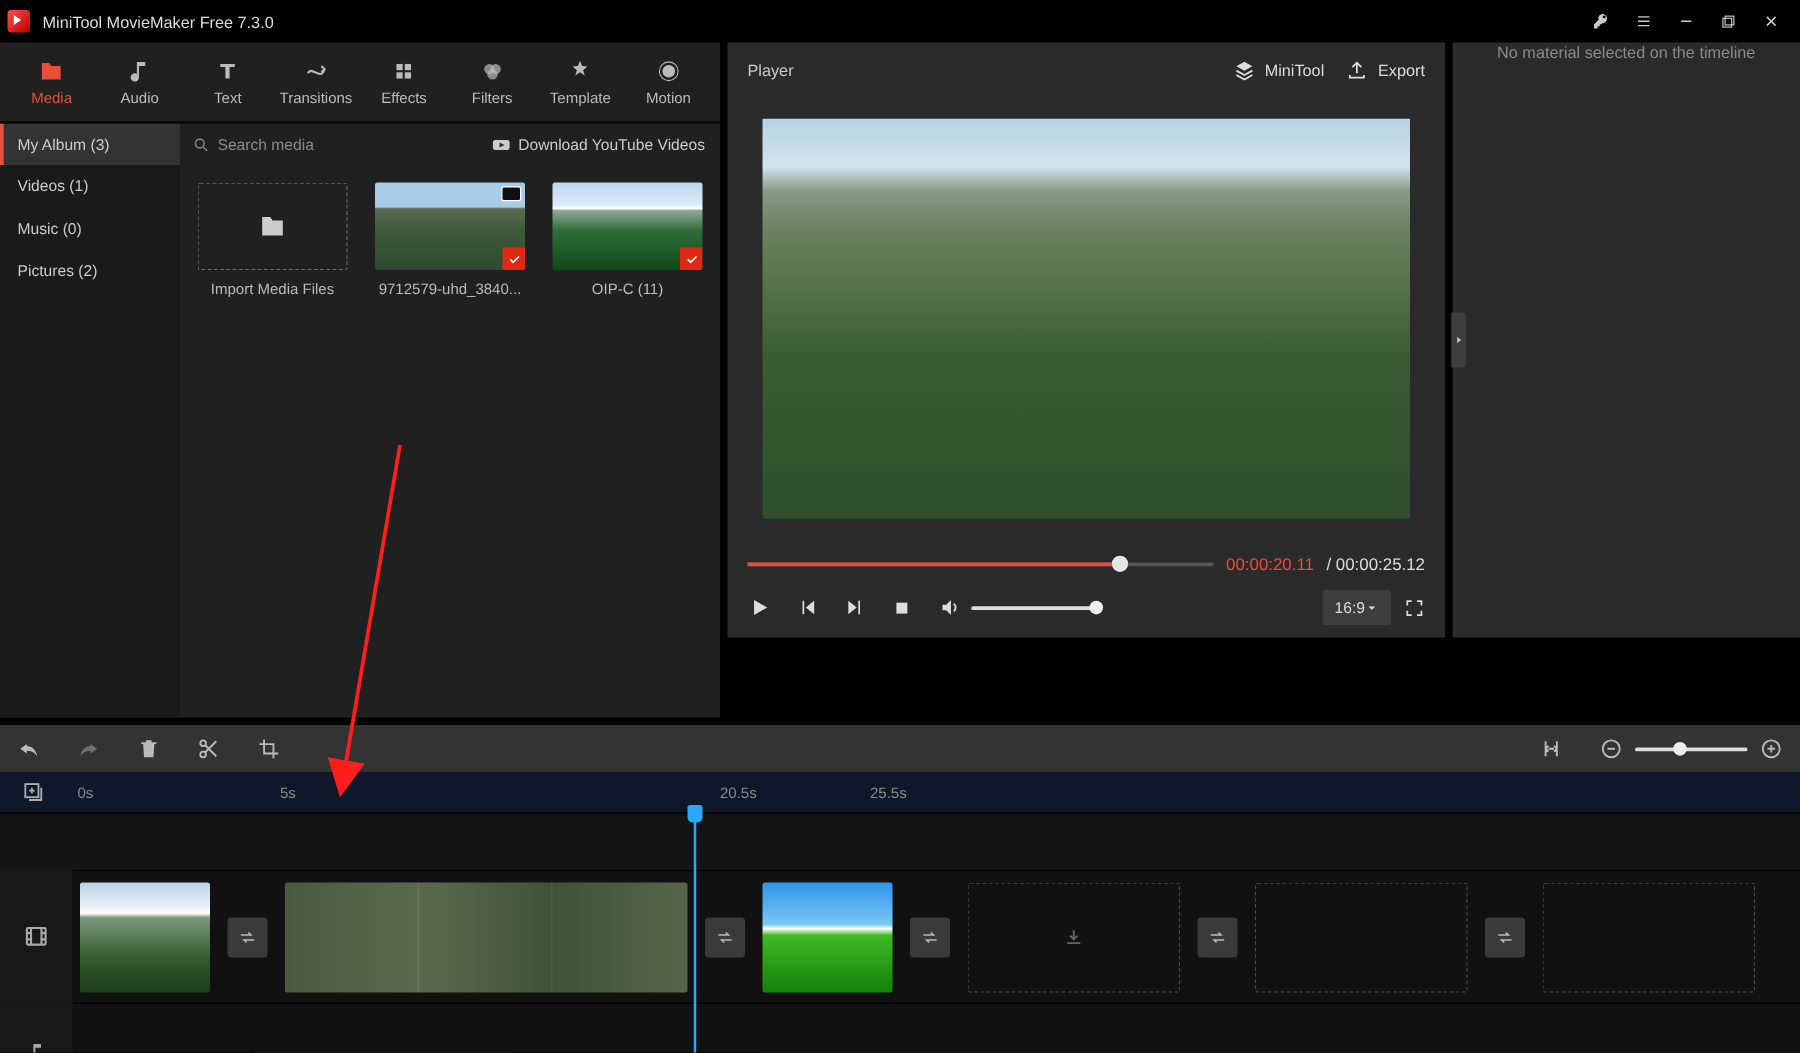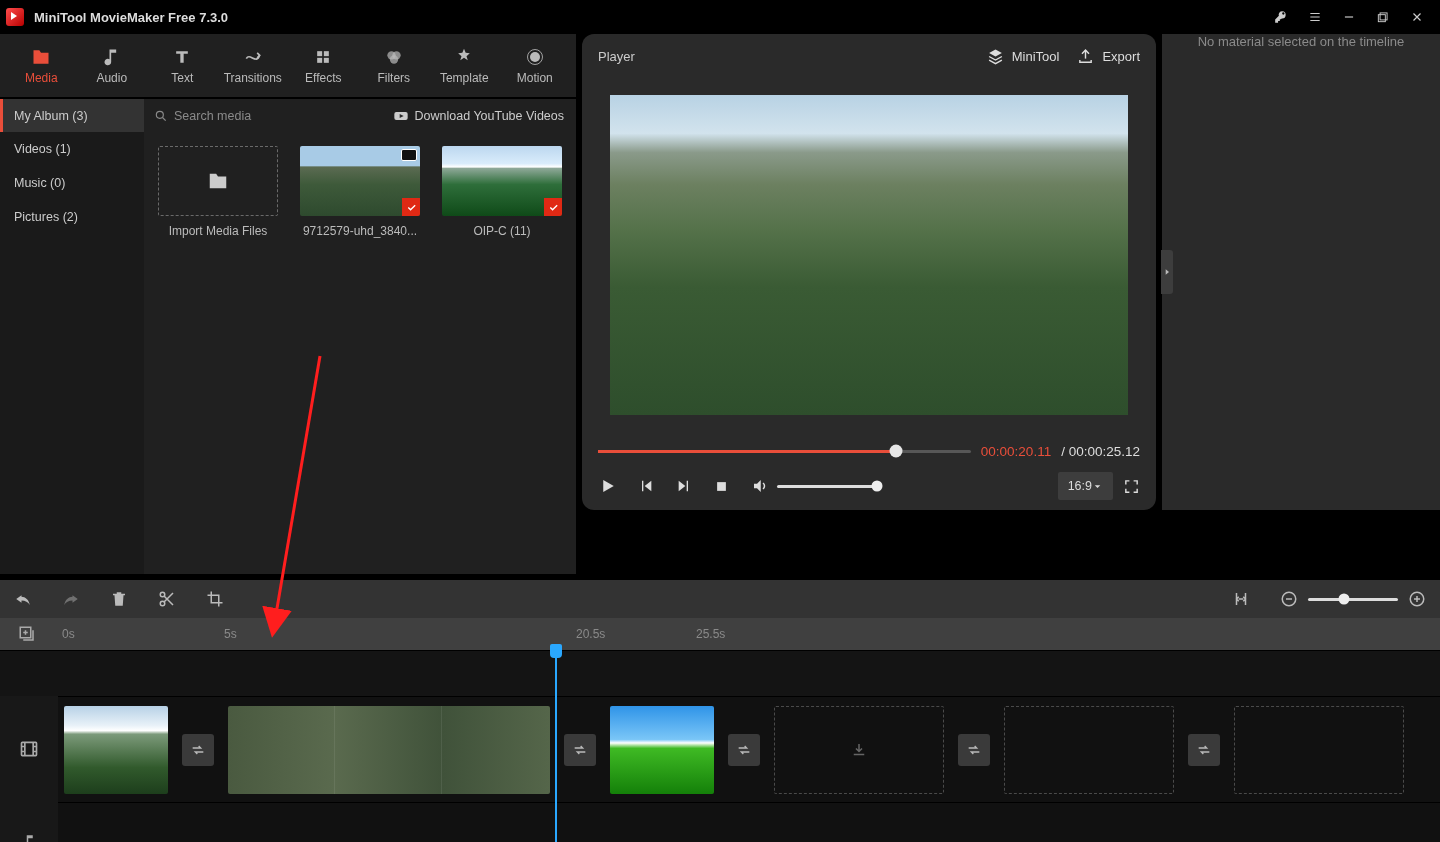--- a/index.html
+++ b/index.html
@@ -12,21 +12,21 @@
     --text-dim:#8a8a8a;
     --accent:#e94e3a;
     --check:#e02914;
   }
   *{box-sizing:border-box}
   html,body{margin:0;padding:0;width:1440px;height:842px;background:#000;font-family:"Segoe UI",Arial,sans-serif;color:var(--text);font-size:13px;overflow:hidden}
   
   .titlebar{height:34px;background:#000;display:flex;align-items:center;padding:0 6px;}
   .titlebar .logo{width:18px;height:18px;background:linear-gradient(135deg,#ff4d4d,#b80000);border-radius:3px;margin-right:10px;position:relative}
   .titlebar .logo::after{content:"";position:absolute;left:5px;top:4px;border-left:6px solid #fff;border-top:4px solid transparent;border-bottom:4px solid transparent}
-  .titlebar .title{font-size:13px;color:#ddd;font-weight:700}
+  .titlebar .title{font-size:13px;color:#ddd;font-weight:400}
   .titlebar .spacer{flex:1}
   .titlebar .win-btn{width:34px;height:34px;display:flex;align-items:center;justify-content:center;color:#ccc}
   .titlebar .win-btn svg{width:14px;height:14px}
   .key-icon{color:#e7b93f}
 
   
   .toptabs{height:64px;background:var(--panel2);display:flex;align-items:stretch;border-bottom:1px solid #000;padding:0 6px;width:576px}
   .row-top{display:flex}
   .toptab{width:74px;display:flex;flex-direction:column;align-items:center;justify-content:center;gap:4px;color:#bbb;font-size:12px}
   .toptab.active{color:var(--accent)}
@@ -52,21 +52,21 @@
   .thumb .check{position:absolute;bottom:0;right:0;width:18px;height:18px;background:var(--check);display:flex;align-items:center;justify-content:center}
   .thumb .check svg{width:11px;height:11px;color:#fff}
   .thumb-label{font-size:12px;color:#bbb;max-width:120px;white-space:nowrap;overflow:hidden;text-ellipsis:ellipsis}
 
   
   .img-a{background:linear-gradient(180deg,#a8cbe6 0%,#a8cbe6 28%,#5b6b52 30%,#3e5a3a 55%,#2e4a2e 100%)}
   .img-b{background:linear-gradient(180deg,#bcd7ef 0%,#d9ecfb 25%,#fff 30%,#8ea898 32%,#2e6e3a 55%,#0f4a18 100%)}
   .img-c{background:linear-gradient(180deg,#2f94e8 0%,#5cb4f3 35%,#ffffff 40%,#4fbf2f 45%,#1f8a12 100%)}
 
   
-  .player{width:574px;margin-left:6px;background:var(--panel);border-radius:12px;display:flex;flex-direction:column}
+  .player{width:574px;margin-left:6px;background:var(--panel);border-radius:0;display:flex;flex-direction:column}
   .player-top{height:44px;display:flex;align-items:center;padding:0 16px;color:#ccc}
   .player-top .spacer{flex:1}
   .player-btn{display:flex;align-items:center;gap:8px;margin-left:18px;color:#ddd;font-size:13px}
   .preview{flex:1;display:flex;align-items:center;justify-content:center;padding:0 28px 8px}
   .preview-inner{width:100%;height:100%;max-height:320px;background:linear-gradient(180deg,#b8d2e4 0%, #d2e3ed 12%, #8a9a8a 18%, #6c8060 28%, #55724a 42%, #3a5b34 60%, #2e4e2c 100%);position:relative}
   .seek{height:22px;display:flex;align-items:center;padding:0 16px;gap:10px}
   .seek-track{flex:1;height:3px;background:#575757;position:relative;border-radius:2px}
   .seek-fill{position:absolute;left:0;top:0;height:100%;width:80%;background:var(--accent)}
   .seek-knob{position:absolute;left:80%;top:50%;transform:translate(-50%,-50%);width:13px;height:13px;border-radius:50%;background:#e6e6e6}
   .time-cur{color:var(--accent);font-size:13.5px}
@@ -84,21 +84,21 @@
   .rp-handle{position:absolute;left:-1px;top:50%;transform:translateY(-50%);width:12px;height:44px;background:#3d3d3d;display:flex;align-items:center;justify-content:center;border-radius:0 3px 3px 0}
 
   
   .tl-tools{height:38px;background:#333;display:flex;align-items:center;padding:0 14px;gap:30px;margin-top:6px}
   .tl-tools .ico{color:#bbb;width:18px;height:18px}
   .tl-tools .spacer{flex:1}
   .zoom{display:flex;align-items:center;gap:10px}
   .zoom-track{width:90px;height:3px;background:#ddd;border-radius:2px;position:relative}
   .zoom-knob{position:absolute;left:40%;top:50%;transform:translate(-50%,-50%);width:11px;height:11px;border-radius:50%;background:#eee}
 
-  .ruler{height:32px;background:#404040;display:flex;align-items:center;color:var(--text-dim);font-size:12px;position:relative;padding-left:45px}
+  .ruler{height:32px;background:#0f172a;display:flex;align-items:center;color:var(--text-dim);font-size:12px;position:relative;padding-left:45px}
   .ruler .add{position:absolute;left:18px;top:50%;transform:translateY(-50%)}
   .ruler .tick{position:absolute;top:50%;transform:translateY(-50%)}
 
   .tracks{background:#111;position:relative;height:252px}
   .playhead{position:absolute;left:555px;top:0;bottom:0;width:2px;background:#2aa8ff;z-index:5}
   .playhead::before{content:"";position:absolute;top:-6px;left:50%;transform:translateX(-50%);width:12px;height:14px;background:#2aa8ff;border-radius:2px 2px 4px 4px}
   .track-row{height:106px;display:flex;align-items:center}
   .track-head{width:58px;height:100%;background:#181818;display:flex;align-items:center;justify-content:center;color:#aaa}
   .track-body{flex:1;height:100%;position:relative;display:flex;align-items:center;border-top:1px solid #000}
   .clip{height:88px;border-radius:2px;position:relative;overflow:hidden}

